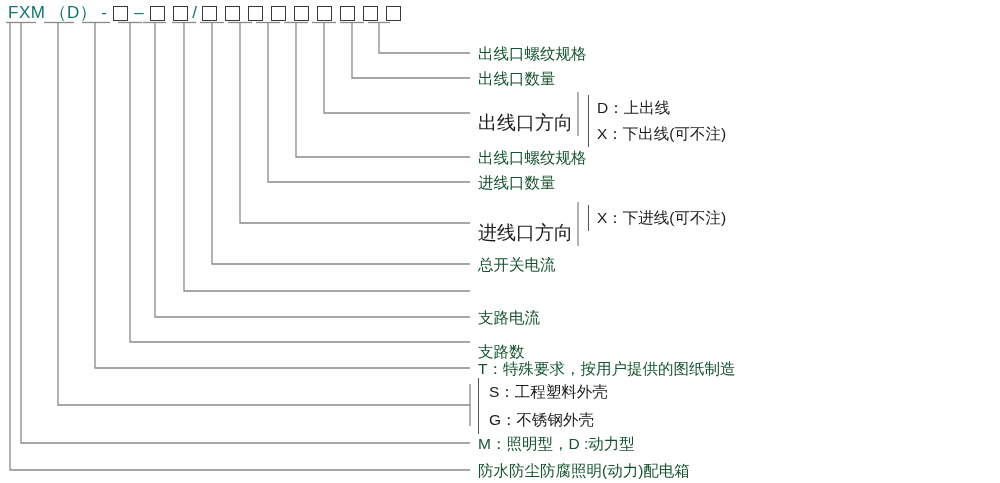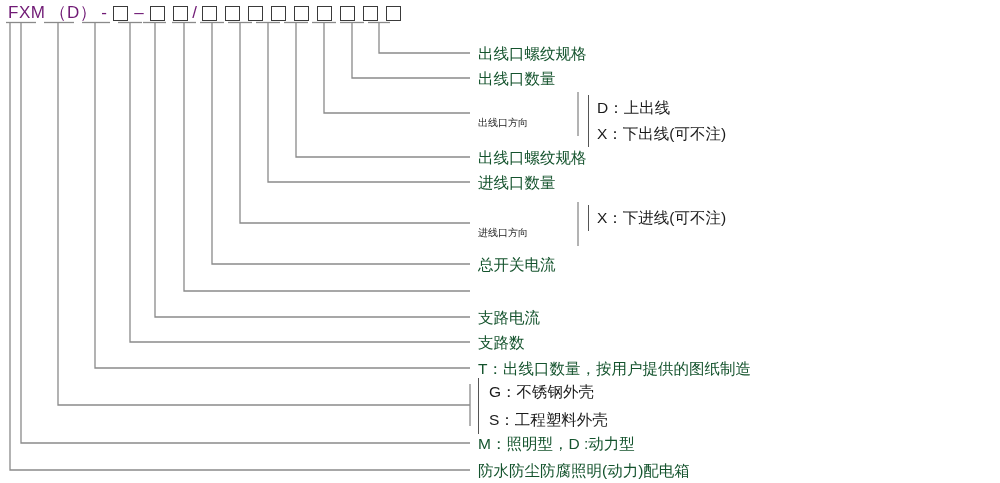--- a/index.html
+++ b/index.html
@@ -31,21 +31,21 @@
     left: 8px;
     top: 2px;
     height: 22px;
     display: flex;
     align-items: center;
     white-space: nowrap;
   }
   .code-text {
     font-size: 17px;
     letter-spacing: 0.5px;
-    color: #701a75;
+    color: #0f766e;
     line-height: 20px;
   }
   .code-box {
     display: inline-block;
     width: 15px;
     height: 15px;
     border: 1.4px solid #3a3a3a;
     box-sizing: border-box;
   }
   .sp2 { display:inline-block; width:6px; }
@@ -62,21 +62,21 @@
     white-space: nowrap;
   }
   .opt-group {
     position: absolute;
     left: 478px;
     white-space: nowrap;
   }
   .opt-head {
     position: absolute;
     left: 0;
-    font-size: 10px;
+    font-size: 19px;
     line-height: 19px;
     white-space: nowrap;
   }
   .opt-list {
     position: absolute;
     left: 110px;
     top: 0;
     padding-left: 8px;
     border-left: 1.4px solid #555;
   }
@@ -212,26 +212,26 @@
     <div class="opt-list">
       <div class="opt-item">X：下进线(可不注)</div>
     </div>
   </div>
 
   <div class="label" style="top:255px">总开关电流</div>
 
 
   <div class="label" style="top:308px">支路电流</div>
 
-  <div class="label" style="top:333px">支路数</div>
-
-  <div class="label" style="top:359px">T：出线口数量，按用户提供的图纸制造</div>
+  <div class="label" style="top:342px">支路数</div>
+
+  <div class="label" style="top:359px">T：特殊要求，按用户提供的图纸制造</div>
 
   <div class="sg-list" style="top:378px">
+    <div class="sg-item">S：工程塑料外壳</div>
     <div class="sg-item">G：不锈钢外壳</div>
-    <div class="sg-item">S：工程塑料外壳</div>
   </div>
 
   <div class="label" style="top:434px">M：照明型，D :动力型</div>
 
   <div class="label" style="top:461px">防水防尘防腐照明(动力)配电箱</div>
 
 </div>
 
 </body></html>

